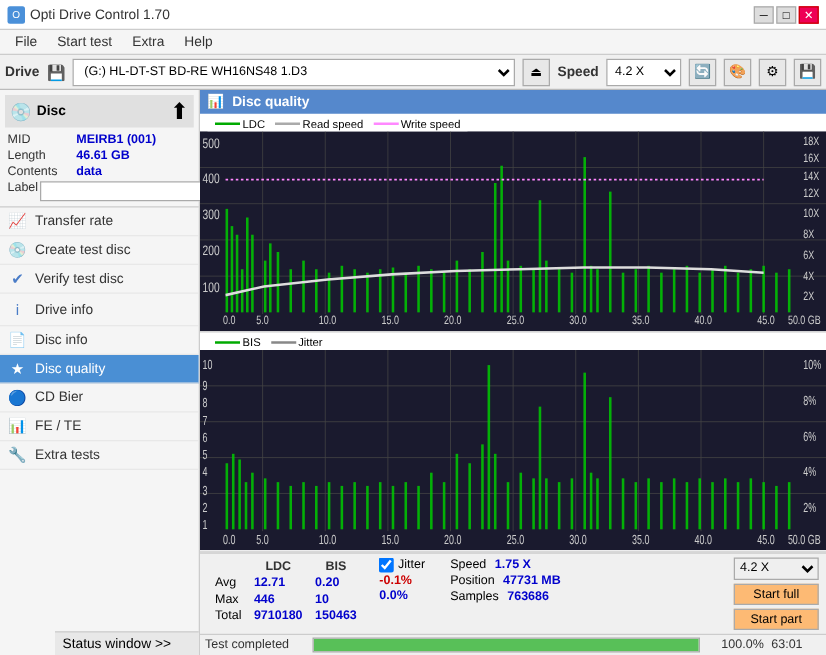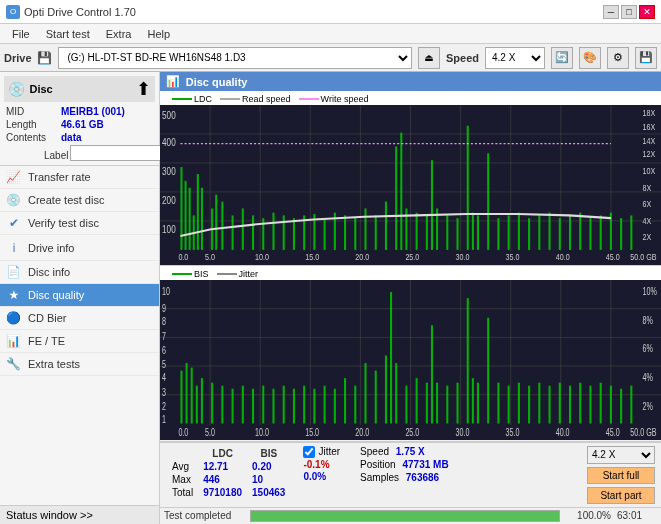--- a/index.html
+++ b/index.html
@@ -95,21 +95,21 @@
     }
     .disc-header {
       display: flex; align-items: center; gap: 4px;
       background: #e0e0e0; padding: 2px 4px; margin-bottom: 4px;
     }
     .disc-header-icon { font-size: 14px; color: #555; }
     .disc-header-title { font-weight: bold; font-size: 11px; }
     .disc-row { display: flex; align-items: center; margin-bottom: 2px; padding: 0 2px; }
     .disc-key { width: 55px; color: #333; font-size: 10px; }
     .disc-val { color: #0000cc; font-size: 10px; font-weight: bold; }
-    .disc-label-row { display: flex; align-items: flex-end; gap: 2px; margin-top: 2px; padding: 0 2px; margin-left: 38px; }
+    .disc-label-row { display: flex; align-items: flex-start; gap: 2px; margin-top: 2px; padding: 0 2px; }
     .disc-label-input { flex: 1; height: 16px; border: 1px solid #aaa; font-size: 10px; padding: 0 2px; }
     .disc-label-btn { width: 16px; height: 16px; border: 1px solid #aaa; background: #e8e8e8; cursor: pointer; display: flex; align-items: center; justify-content: center; font-size: 10px; }
 
     
     .sidebar-menu { flex: 1; overflow: hidden; }
     .sidebar-item {
       display: flex; align-items: center; gap: 6px;
       padding: 4px 6px;
       cursor: pointer;
       font-size: 11px;
@@ -122,20 +122,21 @@
     .sidebar-item.active .sidebar-item-icon { color: #fff; }
 
     
     .status-window {
       display: flex; align-items: center; gap: 4px;
       padding: 3px 6px;
       background: #e8e8e8;
       border-top: 1px solid #ccc;
       font-size: 11px;
       cursor: pointer;
+      margin-left: 44px;
     }
 
     
     .content-area {
       flex: 1;
       display: flex;
       flex-direction: column;
       background: #fff;
       overflow: hidden;
     }

